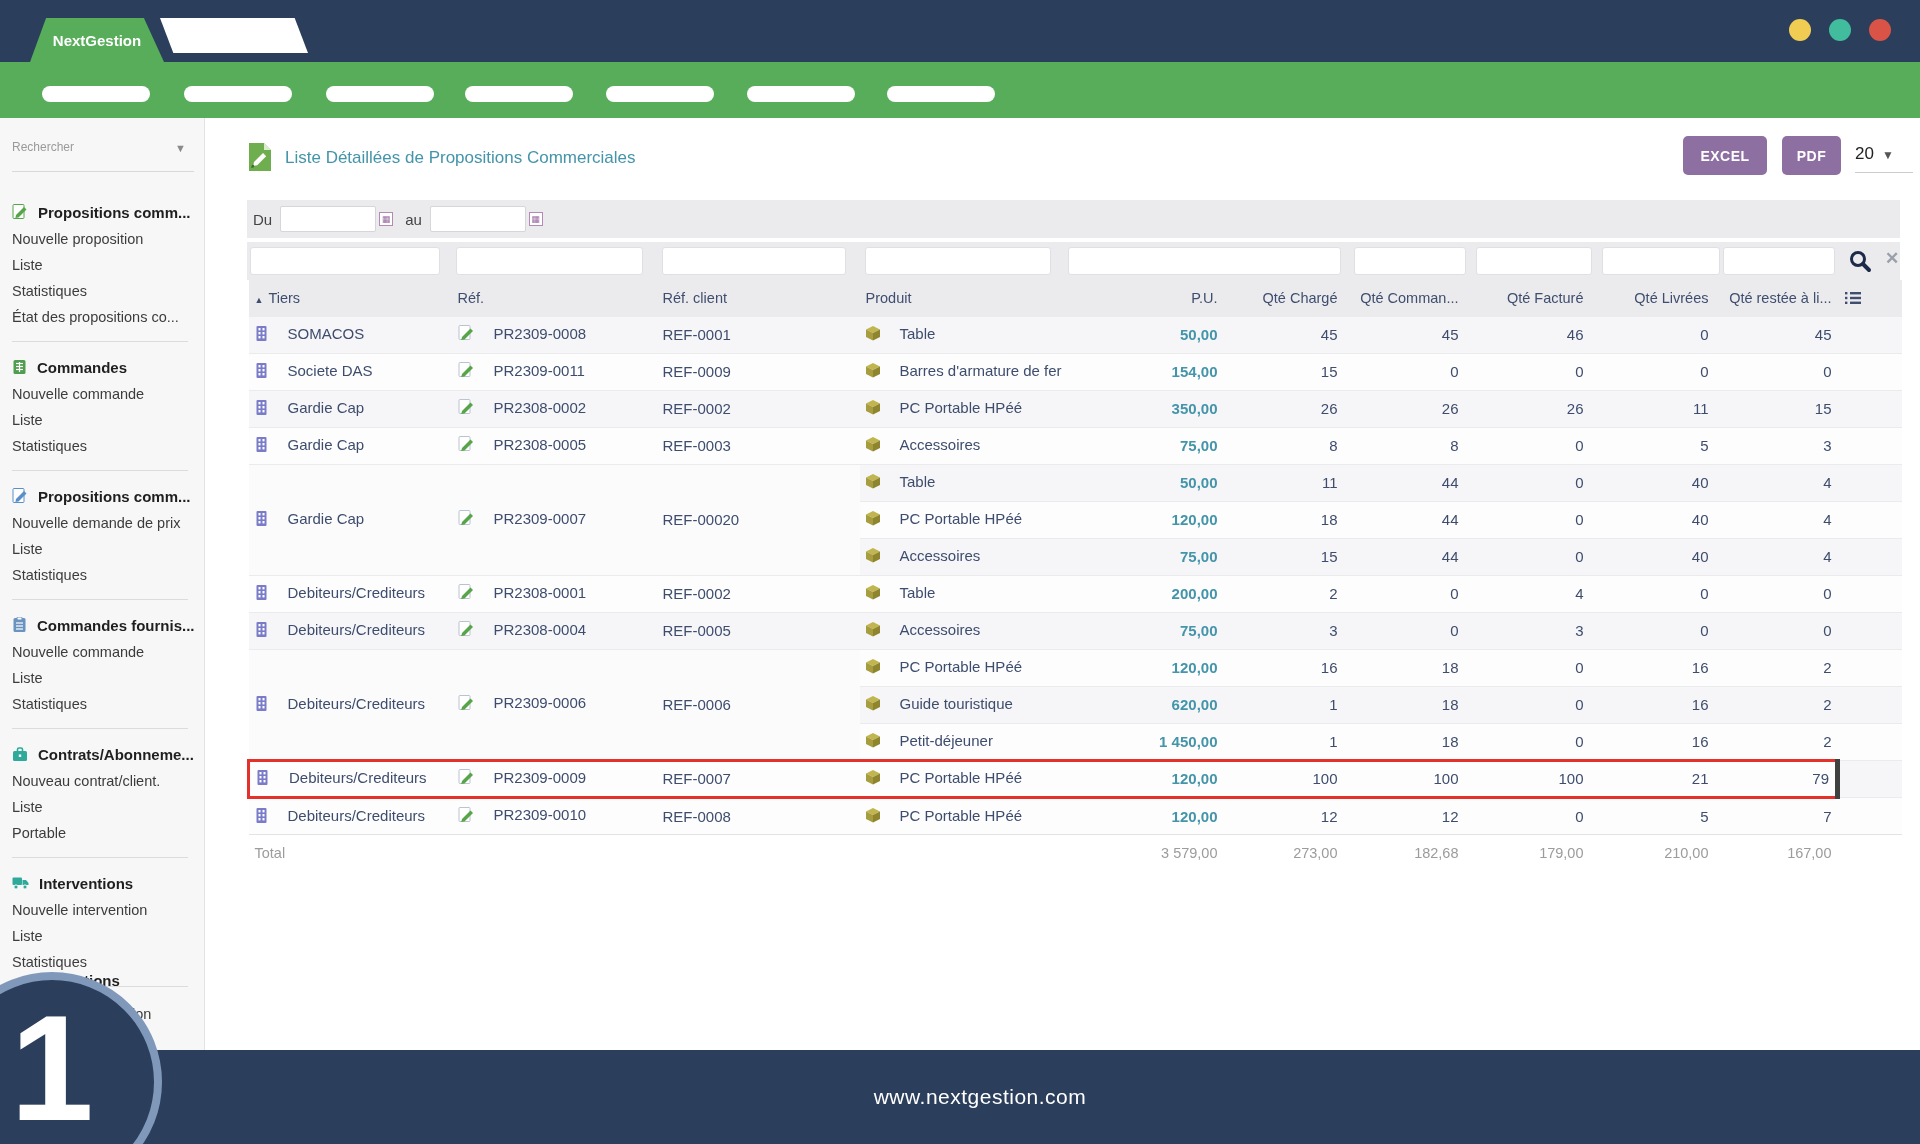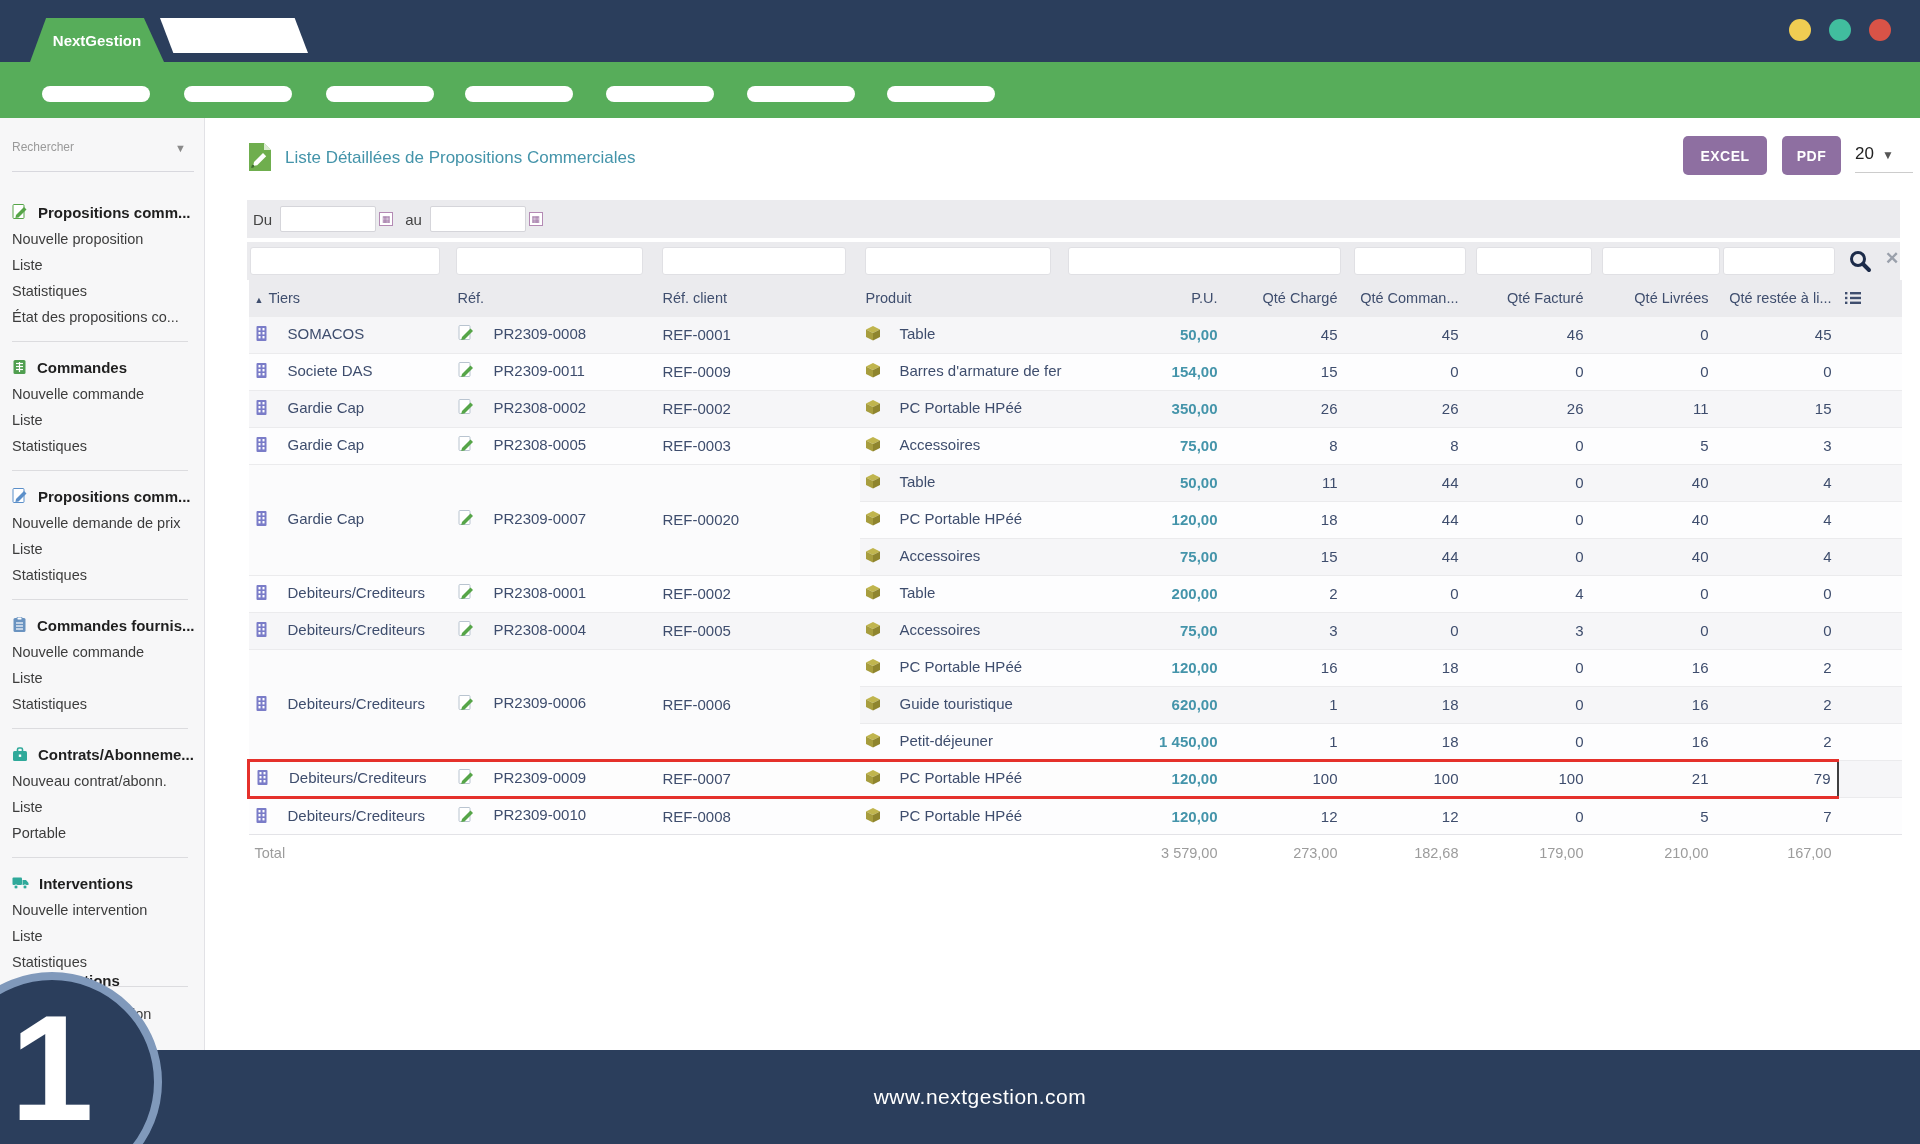--- a/index.html
+++ b/index.html
@@ -58,21 +58,21 @@
     text-align:left; padding:0 6px; white-space:nowrap; overflow:hidden; cursor:pointer; }
   .grid th.num, .grid td.num { text-align:right; }
   .grid td { height:37px; padding:0 6px; border-top:1px solid #ebebed; white-space:nowrap; overflow:hidden; }
   .grid tr.even td { background:#f6f6f8; }
   .grid tr.odd td { background:#fdfdfe; }
   .grid td.merged { background:#fbfbfc !important; vertical-align:middle; }
   .grid td .cellflex { display:inline-flex; align-items:center; gap:20px; }
   .grid .pu { color:#4494aa;font-weight:bold; }
   .grid tr.hl td:not(.tail) { border-top:3px solid #e5312b; border-bottom:3px solid #e5312b; background:#fdfdfd; }
   .grid tr.hl td:first-child { border-left:3px solid #e5312b; }
-  .grid tr.hl td.qlast { border-right:2px solid #404040; }
+  .grid tr.hl td.qlast { border-right:5px solid #404040; }
   .grid tfoot td { color:#9c9c9c; font-size:14.5px; border-top:1px solid #e3e3e7; background:#fff; }
   .sorttri { font-size:9px; margin-right:5px; color:#3f4e6e; }
   .linkish { cursor:pointer; }
   
   .footer { position:absolute; left:0; top:1050px; width:1920px; height:94px; background:#2b3e5c; z-index:4;
     display:flex; align-items:center; justify-content:center; }
   .footer span { color:#fff; font-size:21px; letter-spacing:.5px; padding-left:40px; }
   .num-circle { position:absolute; left:-58px; top:972px; width:220px; height:220px; border-radius:50%;
     background:#2b3e5c; border:8px solid #8099bb; z-index:50; display:flex; align-items:center;
     justify-content:center; }
@@ -183,21 +183,21 @@
         <div class="sb-head">
           <span>
             <svg width="16" height="15" viewBox="0 0 16 15">
               <rect x="1" y="4" width="14" height="10" rx="1.5" fill="#2fa99a"></rect>
               <path d="M5.5 4 V2.5 a1.5 1.5 0 0 1 1.5-1.5 h2 a1.5 1.5 0 0 1 1.5 1.5 V4" fill="none" stroke="#2fa99a" stroke-width="1.6"></path>
               <rect x="6.8" y="7.5" width="2.4" height="2.4" fill="#fff"></rect>
             </svg>
           </span>
           <span>Contrats/Abonneme...</span>
         </div>
-        <div class="sb-item">Nouveau contrat/abonn.</div>
+        <div class="sb-item">Nouveau contrat/client.</div>
         <div class="sb-item">Liste</div>
         <div class="sb-item">Portable</div>
       </div>
       <div class="sb-div"></div>
       <div class="sb-section">
         <div class="sb-head">
           <span>
             <svg width="17" height="14" viewBox="0 0 17 14">
               <rect x="0.5" y="1.5" width="9.5" height="7.5" rx="1" fill="#2fa99a"></rect>
               <path d="M10.5 4 h3.5 l2.5 3 v2 h-6z" fill="#2fa99a"></path>

